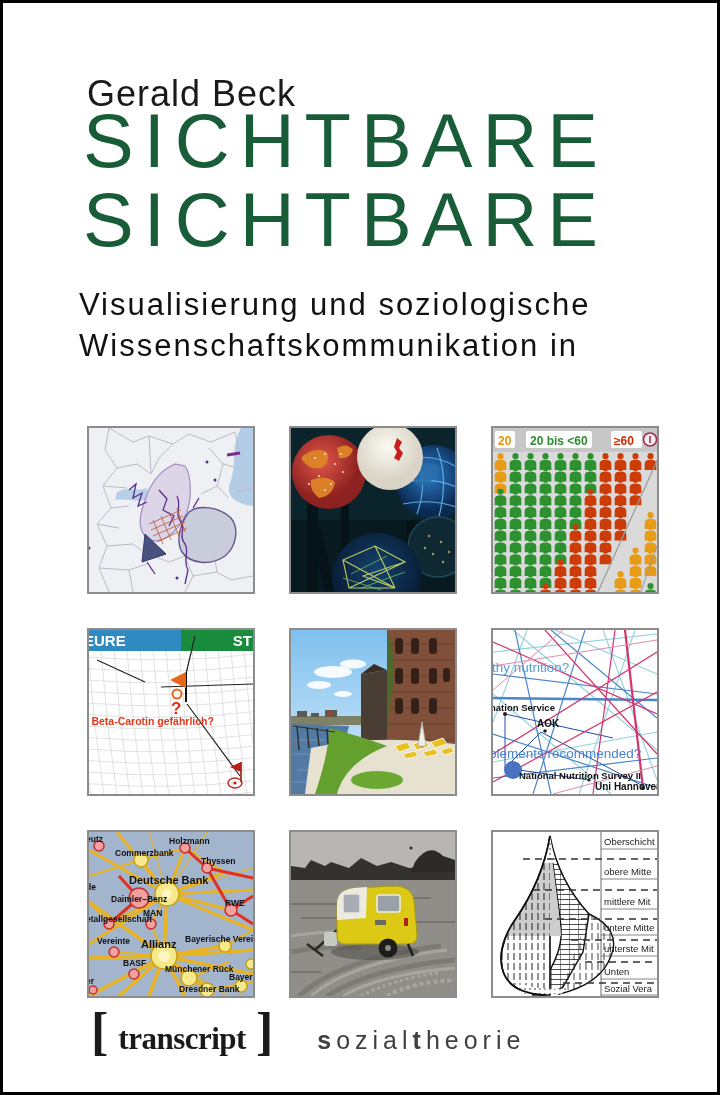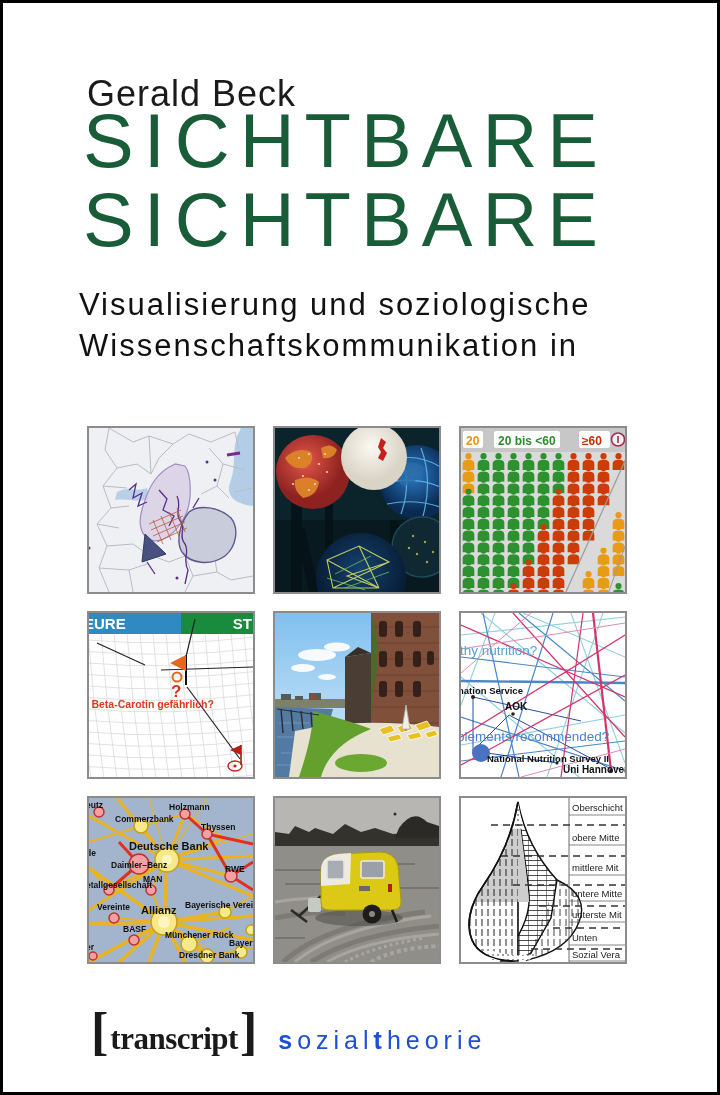--- a/index.html
+++ b/index.html
@@ -2,27 +2,27 @@
 <html><head>
 <meta charset="utf-8">
 <style>
   html,body{margin:0;padding:0;background:#fff;}
   .page{position:relative;width:720px;height:1095px;box-sizing:border-box;background:#fff;
         border:3px solid #000;overflow:hidden;font-family:"Liberation Sans",sans-serif;color:#1a1a1a;}
   .author{position:absolute;left:84px;top:70px;font-size:36px;font-weight:400;letter-spacing:1px;}
   .title{position:absolute;left:80px;top:98px;font-size:76px;font-weight:normal;line-height:1.04;letter-spacing:10px;}
   .subtitle{position:absolute;left:76px;top:281px;font-size:31px;font-weight:400;letter-spacing:2px;line-height:1.33;color:#111;}
   .grid{position:absolute;left:84px;top:423px;display:grid;grid-template-columns:repeat(3,168px);
-        grid-template-rows:repeat(3,168px);column-gap:18px;row-gap:17px;}
+        grid-template-rows:repeat(3,168px);column-gap:18px;row-gap:17px;gap:34px;}
   .tile{width:168px;height:168px;box-sizing:border-box;border:2px solid #8c8c8c;background:#fff;overflow:hidden;}
   .tile svg{display:block;width:164px;height:164px;}
   .logo{position:absolute;left:88px;top:1006px;display:flex;align-items:baseline;}
   .bracket{font-family:"Liberation Serif",serif;font-size:52px;font-weight:bold;line-height:.9;}
-  .pubname{font-family:"Liberation Serif",serif;font-size:31px;font-weight:bold;letter-spacing:-.5px;line-height:.9;margin:0 2px;}
-  .series{margin-left:21px;font-size:25px;letter-spacing:5px;line-height:.9;color:#1d4ed8;}
+  .pubname{font-family:"Liberation Serif",serif;font-size:31px;font-weight:bold;letter-spacing:-.5px;line-height:.9;margin:0 10px;}
+  .series{margin-left:44px;font-size:25px;letter-spacing:5px;line-height:.9;color:#404040;}
   .series b{font-weight:bold;}
   text{font-family:"Liberation Sans",sans-serif;}
   .seriflab{font-family:"Liberation Serif",serif;}
 </style>
 </head>
 <body>
 
 <div class="page">
 
   <div class="author">Gerald Beck</div>

